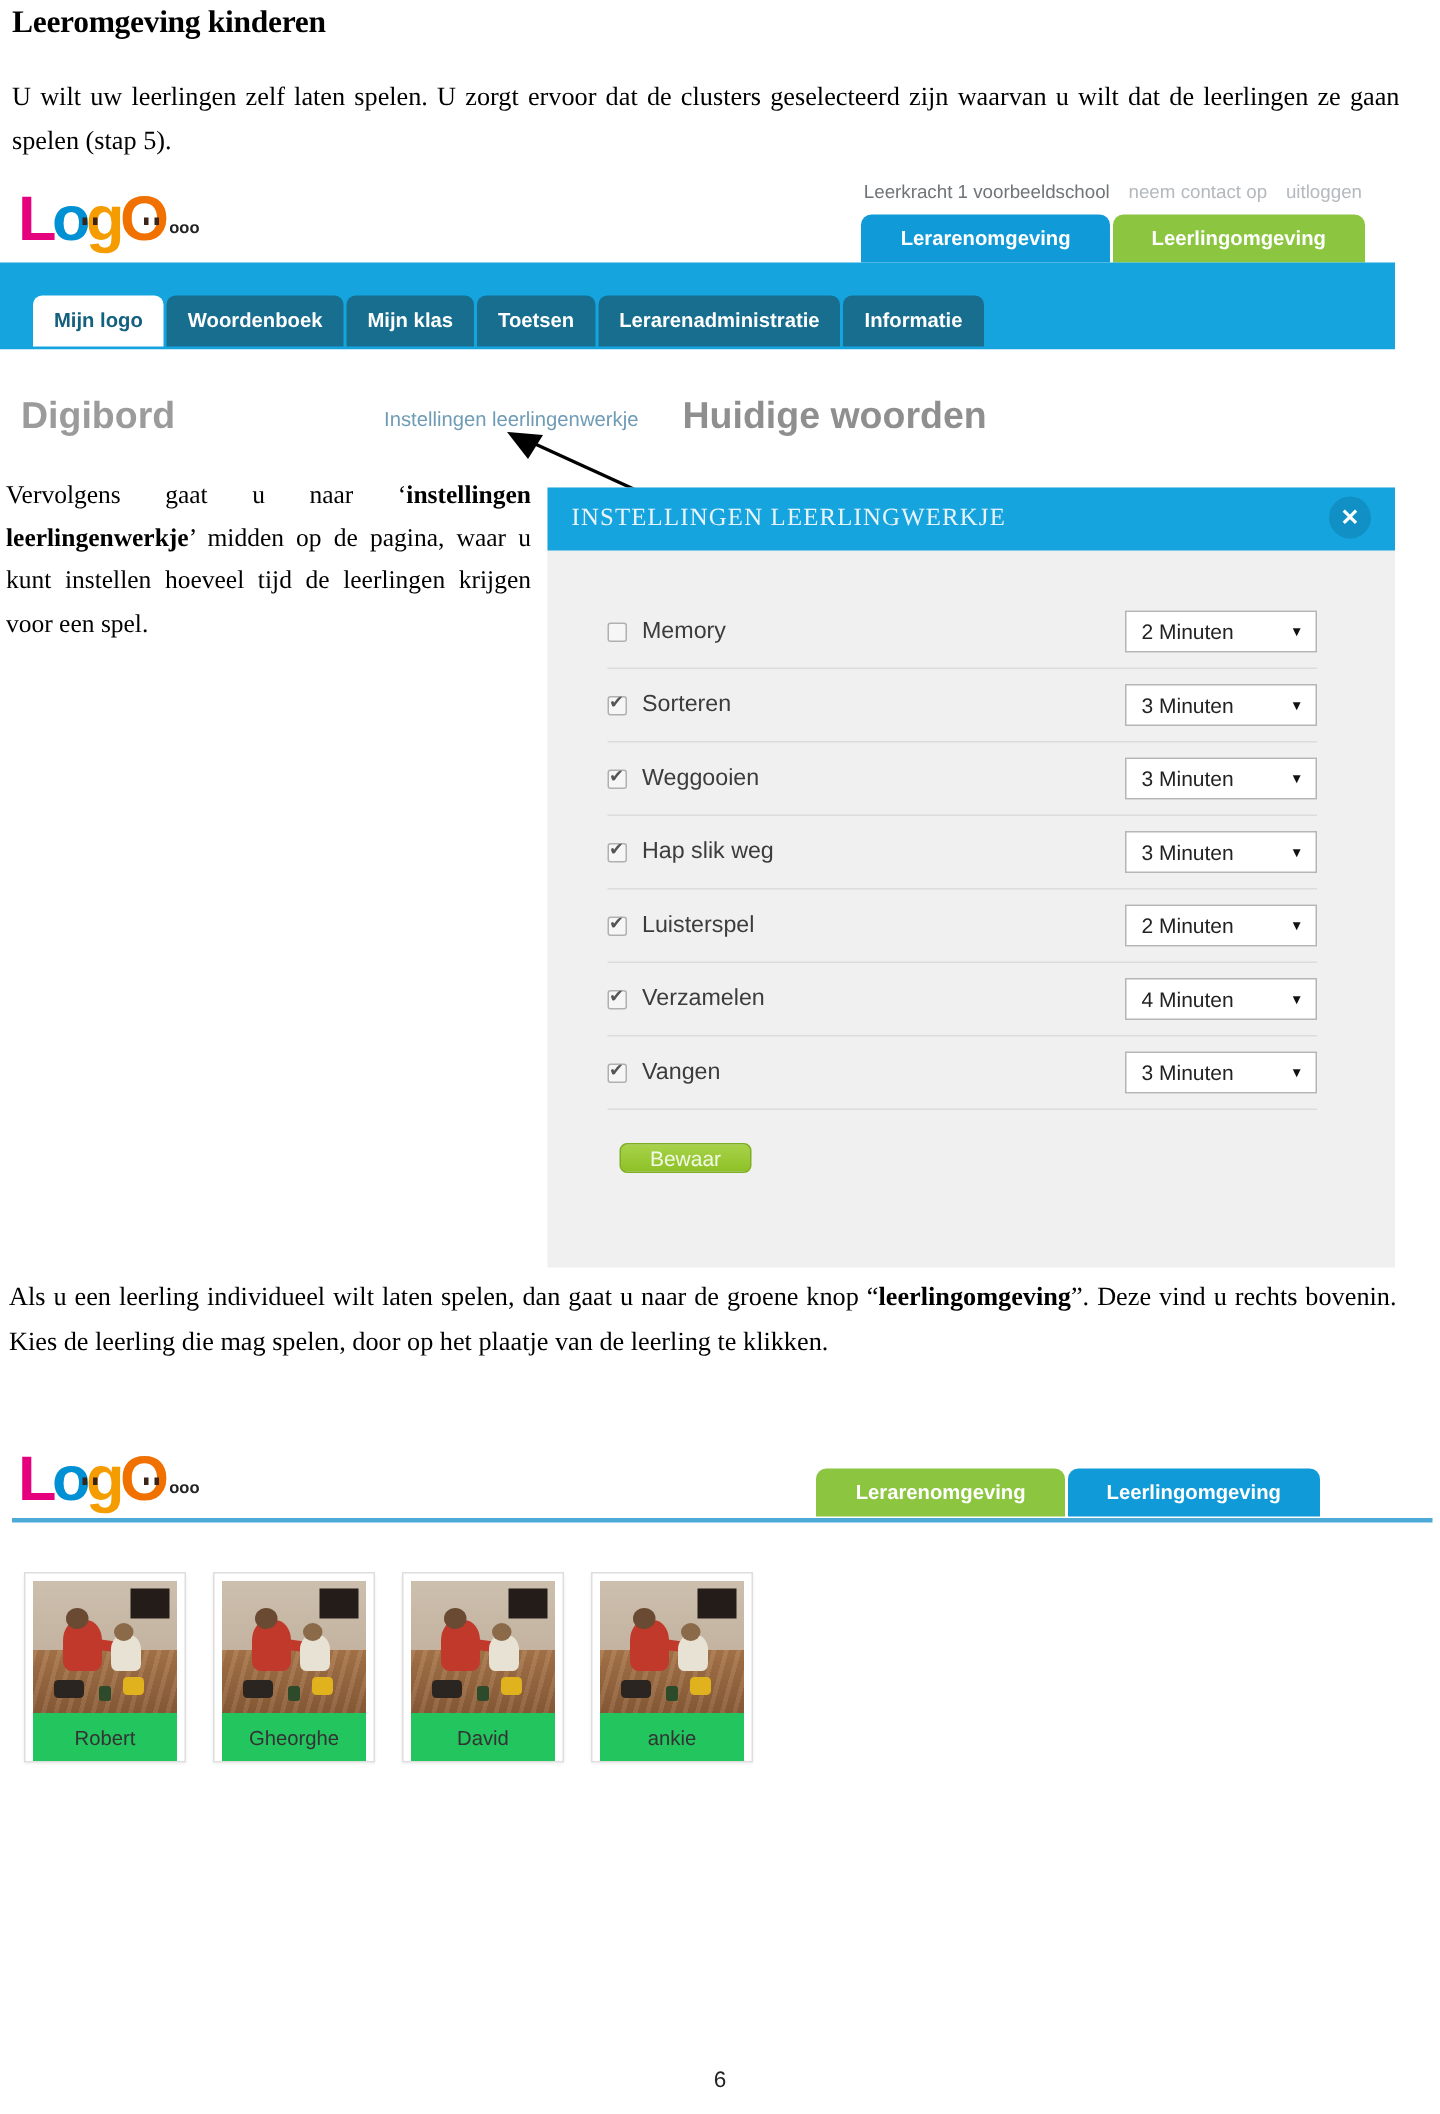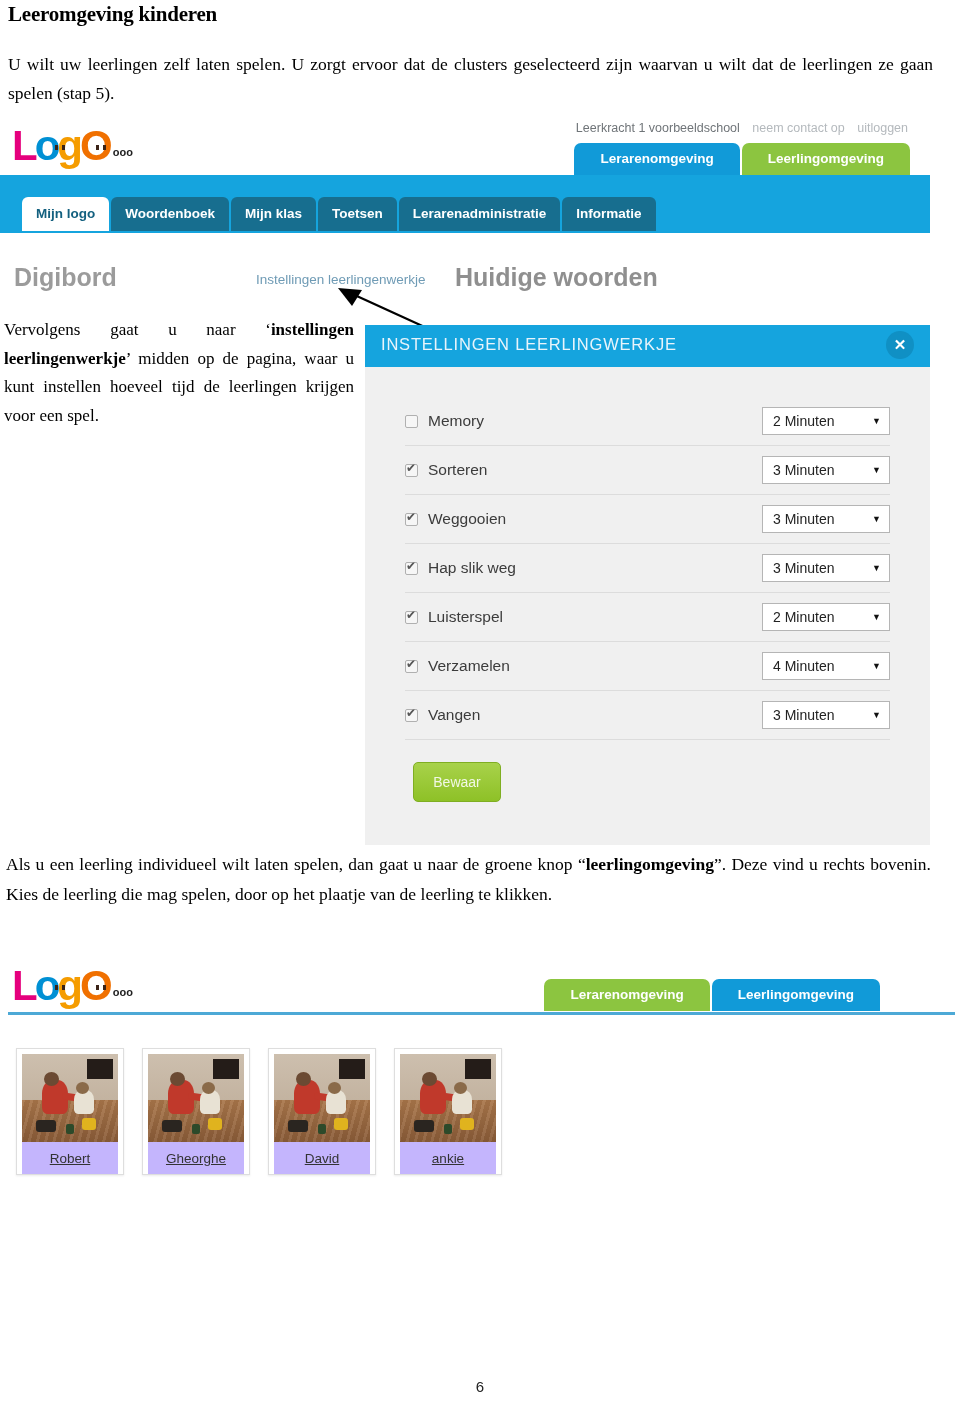--- a/index.html
+++ b/index.html
@@ -136,32 +136,32 @@
   .dialog {
     position:absolute; left:365px; top:325px;
     width: 565px; height: 520px;
     background:#f0f0f0;
   }
   .dlg-head {
     height:42px; background:#15a4de; position:relative;
   }
   .dlg-title {
     position:absolute; left:16px; top:10px;
-    font-family:Liberation Sans, sans-serif;
+    font-family:Liberation Serif, serif;
     font-size:16.5px; letter-spacing:0.8px; color:#e8f4fb;
   }
   .dlg-close {
     position:absolute; right:16px; top:6px;
     width:28px; height:28px; border-radius:50%;
     background:#1090c4; color:#fff;
     font-family:"Liberation Sans", sans-serif;
     font-weight:bold; font-size:15px;
     display:flex; align-items:center; justify-content:center;
   }
-  .dlg-body { padding: 30px 40px 0 40px; }
+  .dlg-body { padding: 30px 52px 0 40px; }
   .opt-row {
     display:flex; align-items:center; justify-content:space-between;
     height:49px;
     border-bottom:1px solid #dcdcdc;
   }
   .opt-left { display:flex; align-items:center; gap:10px; }
   .cbx {
     width:13px; height:13px; border:1px solid #b0b0b0;
     background:#f6f6f6; border-radius:2px; position:relative;
   }
@@ -179,21 +179,21 @@
     width:128px; height:28px;
     background:#fff; border:1px solid #b5b5b5;
     display:flex; align-items:center; justify-content:space-between;
     padding:0 8px 0 10px;
     font-family:"Liberation Sans", sans-serif;
     font-size:14px; color:#222;
   }
   .sel .caret { font-size:9px; color:#111; }
   .btn-save {
     margin: 22px 0 0 8px;
-    width: 88px; height: 40px;
+    width: 88px; height: 20px;
     border-radius: 5px;
     background: linear-gradient(#a8d24a, #8ec127);
     border:1px solid #7fae22;
     color:#f2f8e6;
     font-family:"Liberation Sans", sans-serif;
     font-size:14px;
     display:flex; align-items:center; justify-content:center;
   }
 
   
@@ -238,22 +238,21 @@
   .ph-kid2 { position:absolute; left:52px; top:36px; width:20px; height:24px; background:#e8e2d4; border-radius:40% 40% 20% 20%; }
   .ph-kid2-h { position:absolute; left:54px; top:28px; width:13px; height:12px; border-radius:50%; background:#8a6a49; }
   .ph-toy { position:absolute; left:60px; bottom:12px; width:14px; height:12px; background:#e0b31e; border-radius:3px; }
   .ph-toy2 { position:absolute; left:44px; bottom:8px; width:8px; height:10px; background:#2d4a2a; border-radius:2px; }
   .ph-box { position:absolute; left:14px; bottom:10px; width:20px; height:12px; background:#2a2520; border-radius:3px; }
   .card-name {
     height:32px;
     display:flex; align-items:center; justify-content:center;
     font-family:"Liberation Sans", sans-serif;
     font-size:13.5px; color:#333;
-    background:#c4b5fd;
-    text-decoration:underline;
+    background:#22c55e;
   }
 </style>
 </head>
 <body>
 
 <div class="doc-title">Leeromgeving kinderen</div>
 
 <div class="intro-para">U wilt uw leerlingen zelf laten spelen. U zorgt ervoor dat de clusters geselecteerd zijn waarvan u wilt dat de leerlingen ze gaan spelen (stap 5).</div>
 
 <div class="shot1">

